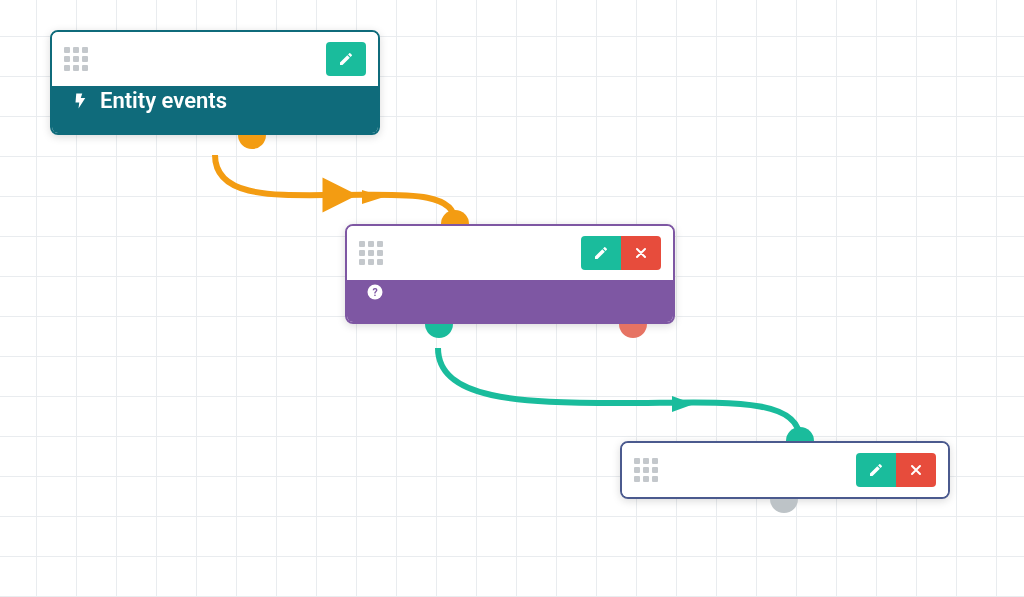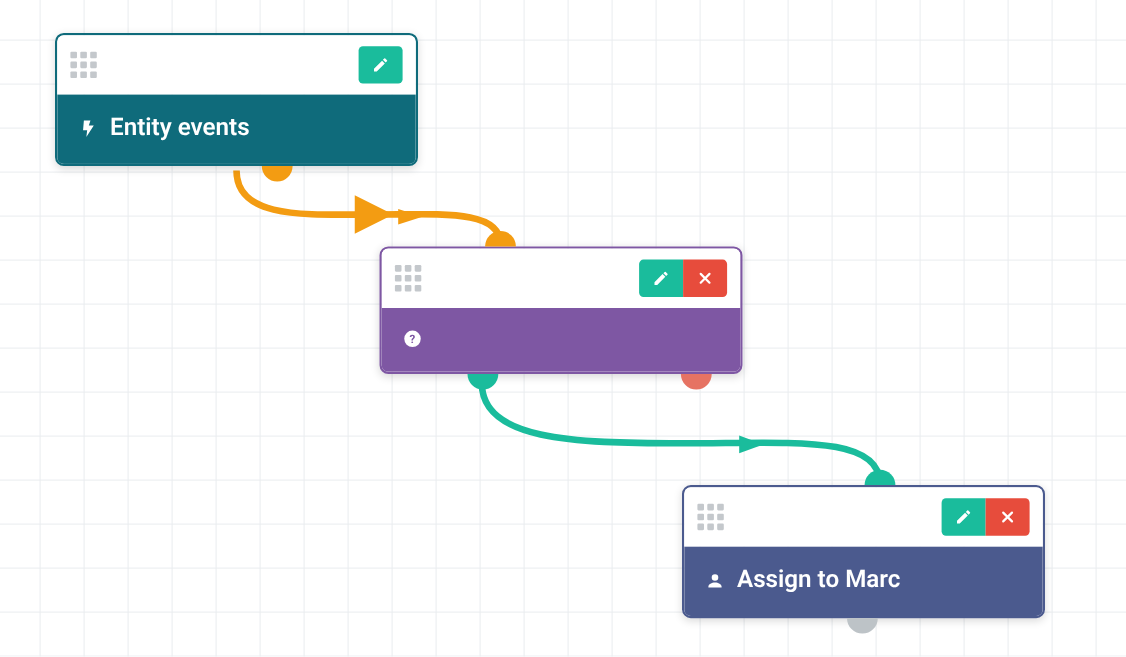--- a/index.html
+++ b/index.html
@@ -11,21 +11,21 @@
   .node-inner{border-radius:8px;overflow:hidden;}
   .node-header{background:#fff;display:flex;align-items:center;justify-content:space-between;padding:10px 12px;}
   .grip{display:grid;grid-template-columns:repeat(3,6px);grid-auto-rows:6px;gap:3px;}
   .grip span{width:6px;height:6px;background:#c4c8cc;border-radius:1px;}
   .btns{display:flex;gap:0;}
   .btn{height:34px;width:40px;display:flex;align-items:center;justify-content:center;color:#fff;cursor:pointer;}
   .btn.edit{background:#1abc9c;border-radius:4px;}
   .btn.edit.joined{border-radius:4px 0 0 4px;}
   .btn.del{background:#e74c3c;border-radius:0 4px 4px 0;}
   .btn svg{width:16px;height:16px;display:block;}
-  .node-body{color:#fff;padding:18px 18px 20px;display:flex;align-items:center;gap:10px;font-size:22px;font-weight:600;}
+  .node-body{color:#fff;padding:2px 18px 20px;display:flex;align-items:center;gap:10px;font-size:22px;font-weight:600;}
   .node-body .ico{width:20px;height:20px;display:flex;align-items:center;justify-content:center;}
   .node-body .ico svg{width:18px;height:18px;}
   
   #n1{left:50px;top:30px;width:330px;}
   #n1 .node-inner{border:2px solid #0f6b7b;}
   #n1 .node-body{background:#0f6b7b;}
   #n2{left:345px;top:224px;width:330px;}
   #n2 .node-inner{border:2px solid #7e57a3;}
   #n2 .node-body{background:#7e57a3;}
   #n3{left:620px;top:441px;width:330px;}
@@ -154,25 +154,17 @@
                 <path d="M3 17.25V21h3.75l11-11-3.75-3.75-11 11zM20.7 7.04a1 1 0 0 0 0-1.41l-2.34-2.34a1 1 0 0 0-1.41 0l-1.83 1.83 3.75 3.75 1.83-1.83z"></path>
               </svg>
           </div>
           <div class="btn del">
             <svg viewBox="0 0 24 24" fill="#fff">
                 <path d="M18 6L6 18M6 6l12 12" stroke="#fff" stroke-width="3" stroke-linecap="round"></path>
               </svg>
           </div>
         </div>
       </div>
-      <div class="node-body">
-        <span class="ico">
-          <svg viewBox="0 0 24 24" fill="#fff">
-              <path d="M12 12a4 4 0 1 0-4-4 4 4 0 0 0 4 4zm0 2c-4 0-8 2-8 5v1h16v-1c0-3-4-5-8-5z"></path>
-            </svg>
-        </span>
-        <span>Assign to Marc</span>
-      </div>
     </div>
     <div class="port" style="left:150px;bottom:-14px;background:#bdc3c7;"></div>
   </div>
 
 </div>
 
 </body></html>

